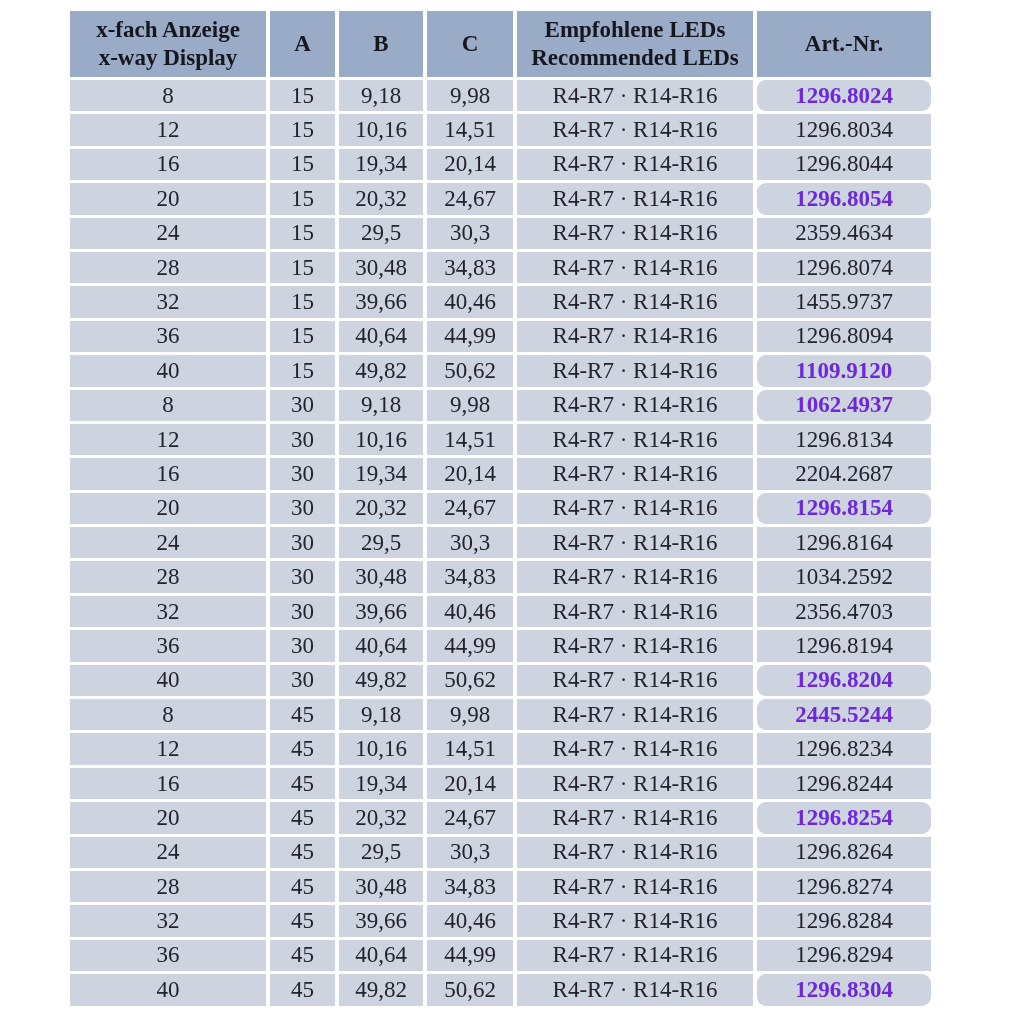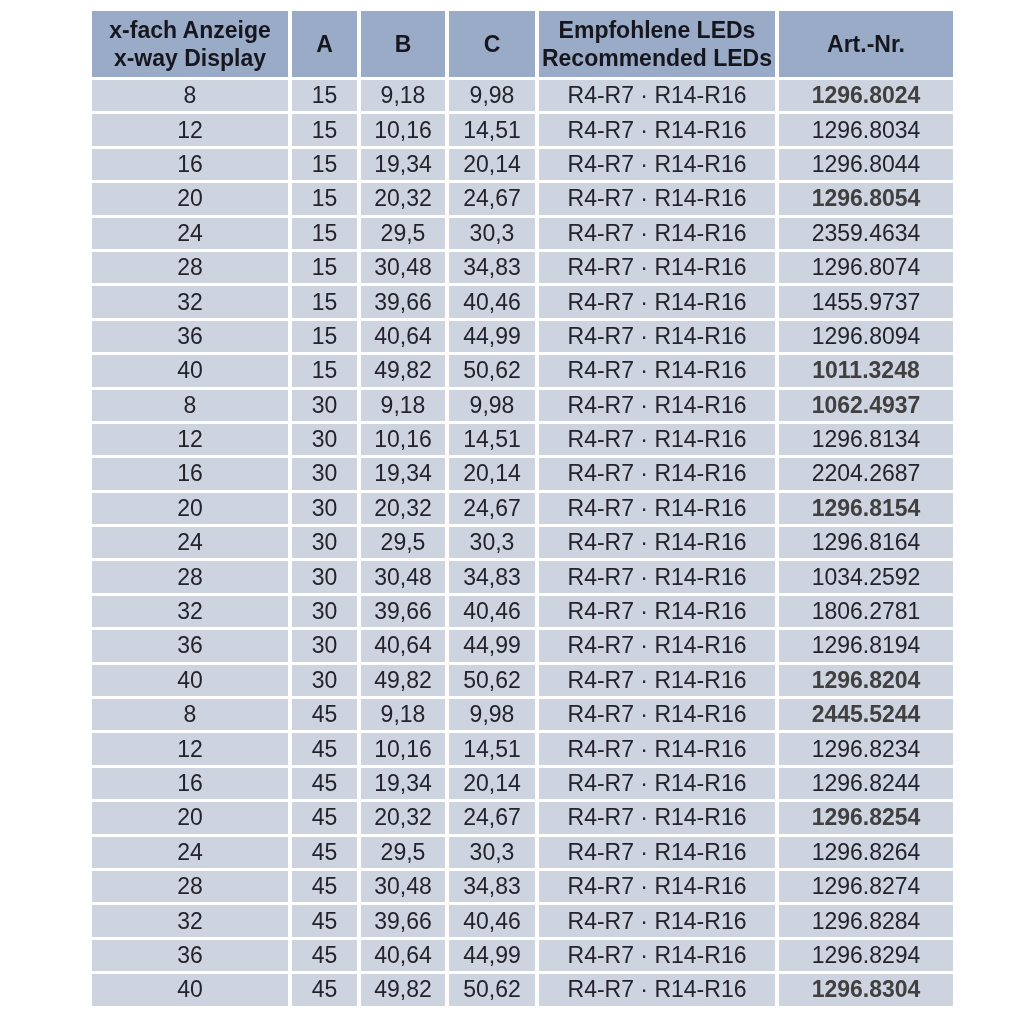--- a/index.html
+++ b/index.html
@@ -6,22 +6,23 @@
     margin: 0;
     padding: 0;
     background: #ffffff;
     width: 1024px;
     height: 1024px;
     font-family: "Liberation Sans", sans-serif;
     overflow: hidden;
   }
   .table-wrap {
     position: absolute;
-    left: 88px;
+    left: 66px;
     top: 8px;
+    font-family: Liberation Serif, serif;
   }
   table.spec {
     border-collapse: separate;
     border-spacing: 4px 3px;
     table-layout: fixed;
   }
   col.c-x    { width: 196px; }
   col.c-a    { width: 65px;  }
   col.c-b    { width: 84px;  }
   col.c-c    { width: 86px;  }
@@ -43,21 +44,22 @@
     color: #23232b;
     font-size: 23px;
     height: 31.4px;
     text-align: center;
     vertical-align: middle;
     padding: 0;
     white-space: nowrap;
   }
   td.art-bold {
     font-weight: bold;
-    color: #404040;
+    color: #6d28d9;
+    border-radius: 9px;
   }
 </style>
 </head>
 <body>
 
 <div class="table-wrap">
   <table class="spec">
     <colgroup>
       <col class="c-x">
         <col class="c-a">
@@ -154,21 +156,21 @@
     <td>44,99</td>
     <td>R4-R7 · R14-R16</td>
     <td>1296.8094</td>
   </tr>
         <tr>
     <td>40</td>
     <td>15</td>
     <td>49,82</td>
     <td>50,62</td>
     <td>R4-R7 · R14-R16</td>
-    <td class="art-bold">1011.3248</td>
+    <td class="art-bold">1109.9120</td>
   </tr>
         <tr>
     <td>8</td>
     <td>30</td>
     <td>9,18</td>
     <td>9,98</td>
     <td>R4-R7 · R14-R16</td>
     <td class="art-bold">1062.4937</td>
   </tr>
         <tr>
@@ -210,21 +212,21 @@
     <td>34,83</td>
     <td>R4-R7 · R14-R16</td>
     <td>1034.2592</td>
   </tr>
         <tr>
     <td>32</td>
     <td>30</td>
     <td>39,66</td>
     <td>40,46</td>
     <td>R4-R7 · R14-R16</td>
-    <td>1806.2781</td>
+    <td>2356.4703</td>
   </tr>
         <tr>
     <td>36</td>
     <td>30</td>
     <td>40,64</td>
     <td>44,99</td>
     <td>R4-R7 · R14-R16</td>
     <td>1296.8194</td>
   </tr>
         <tr>

